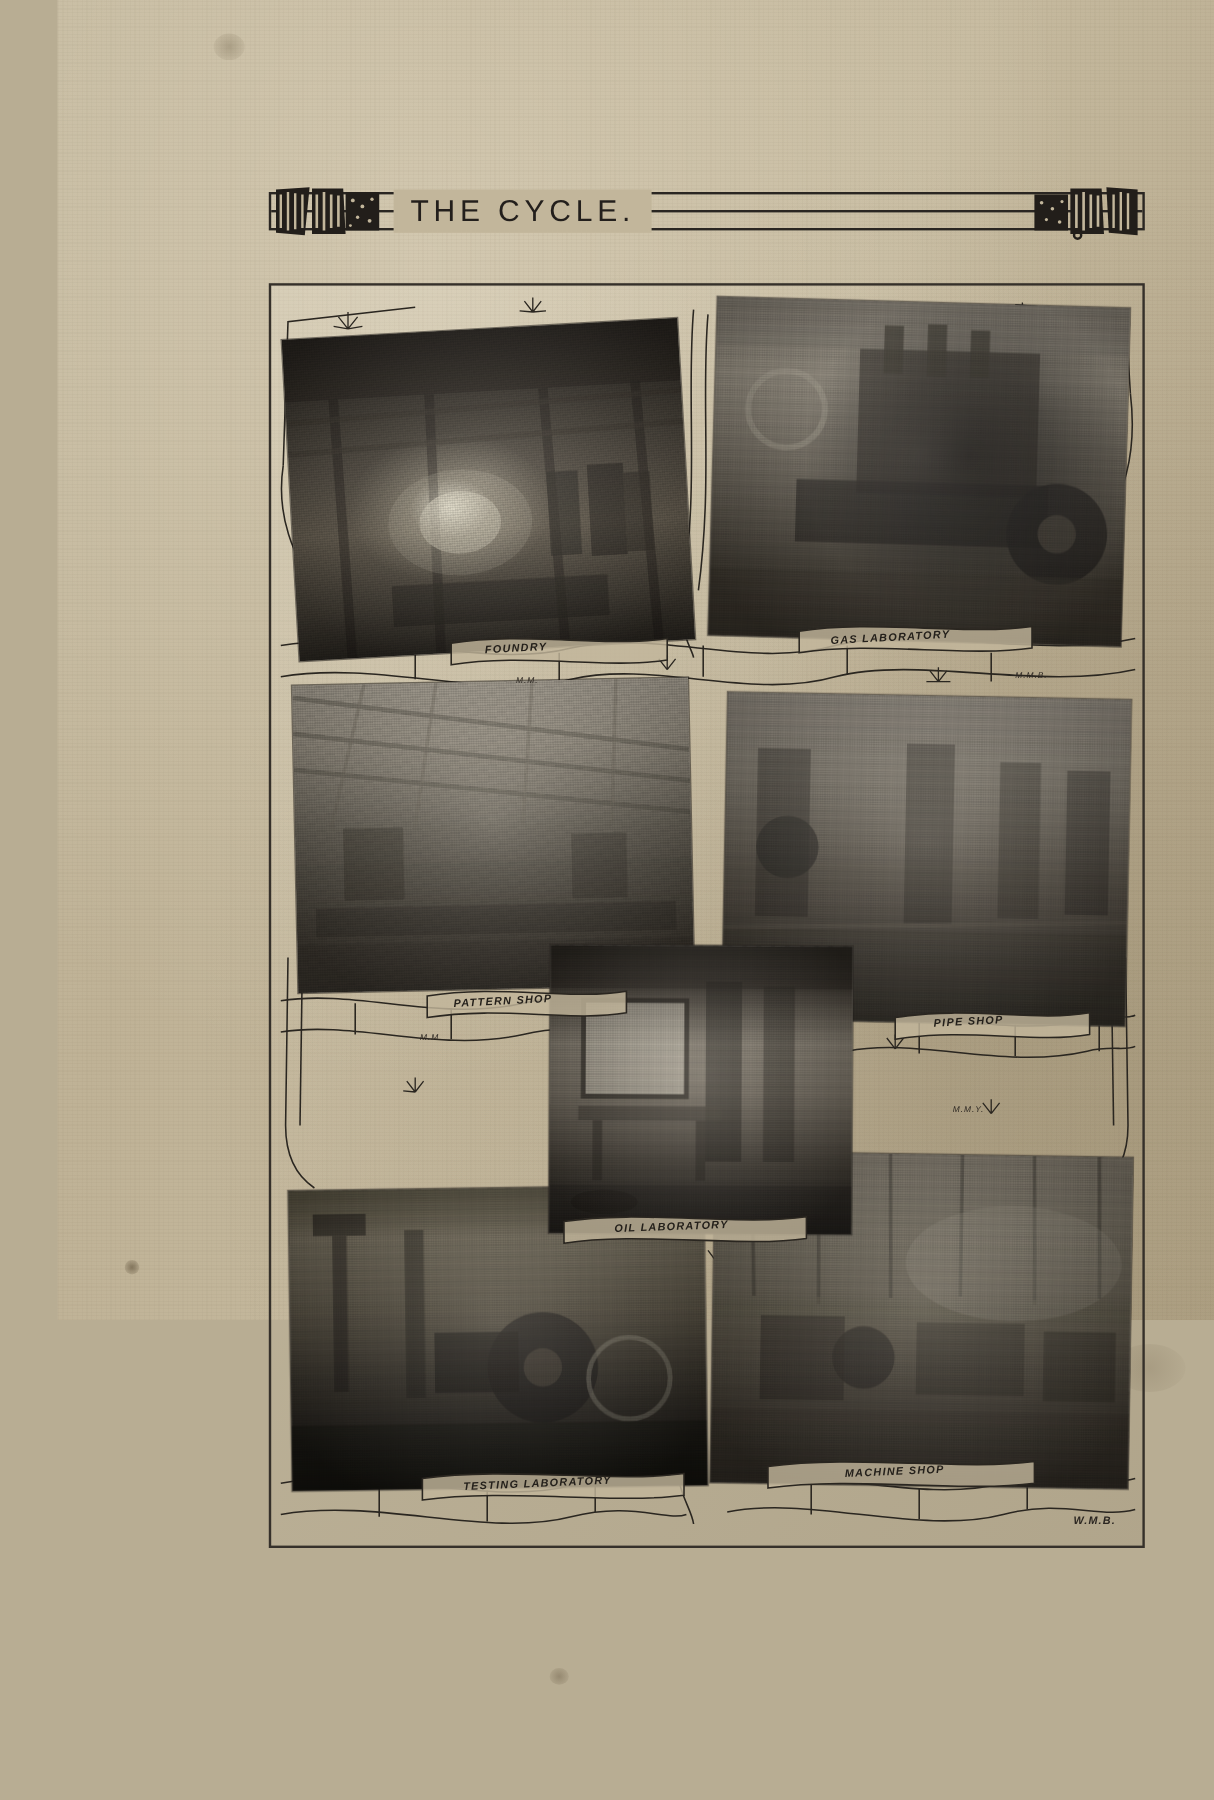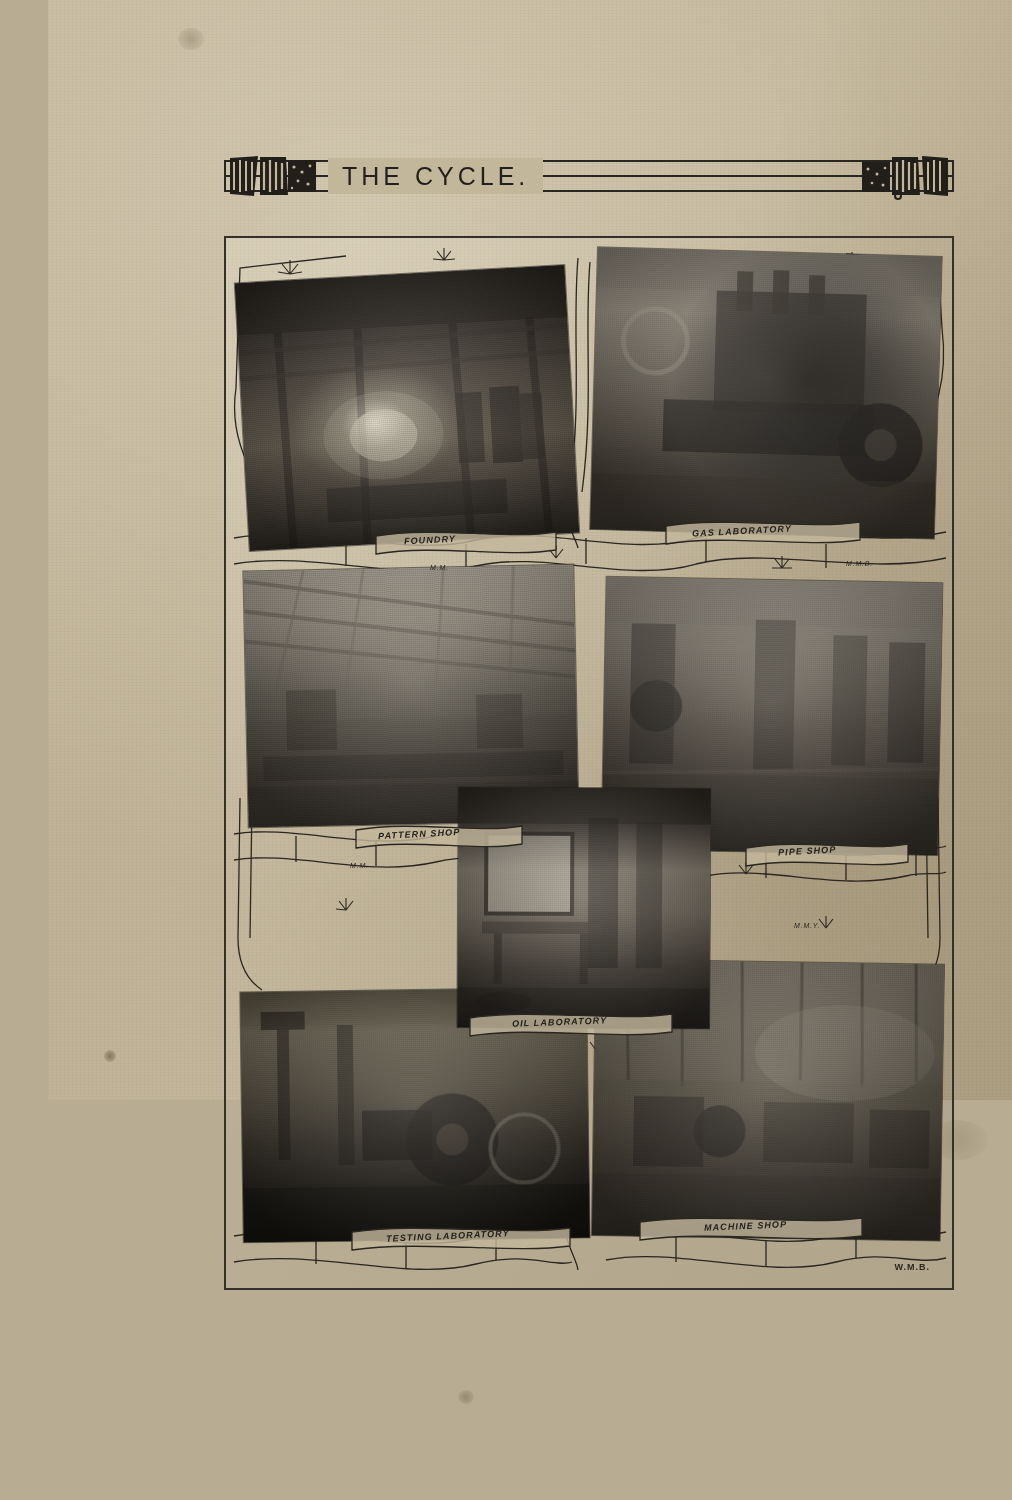--- a/index.html
+++ b/index.html
@@ -189,20 +189,21 @@
     color: #2b2621;
     font-style: italic;
   }
   #signature {
     position: absolute;
     right: 22px;
     bottom: 16px;
     font-size: 9px;
     letter-spacing: 1px;
     color: #2b2621;
+    font-style: italic;
     font-weight: 600;
   }
 
   svg.lines {
     position: absolute;
     inset: 0;
     width: 100%;
     height: 100%;
     pointer-events: none;
   }

